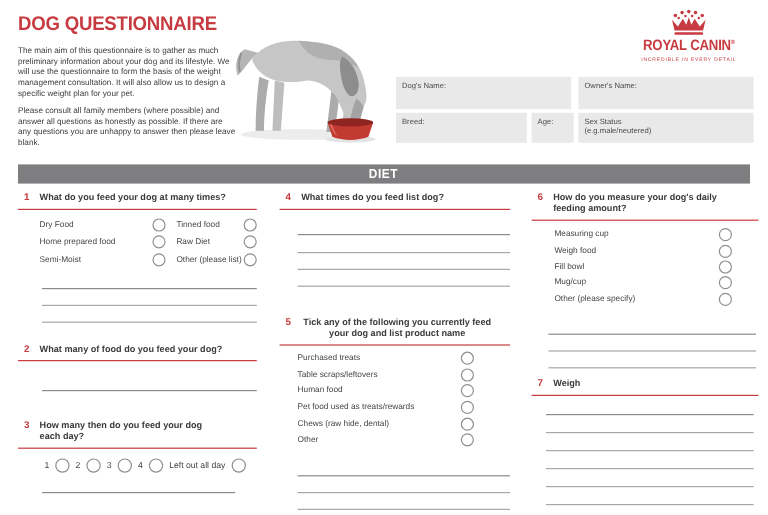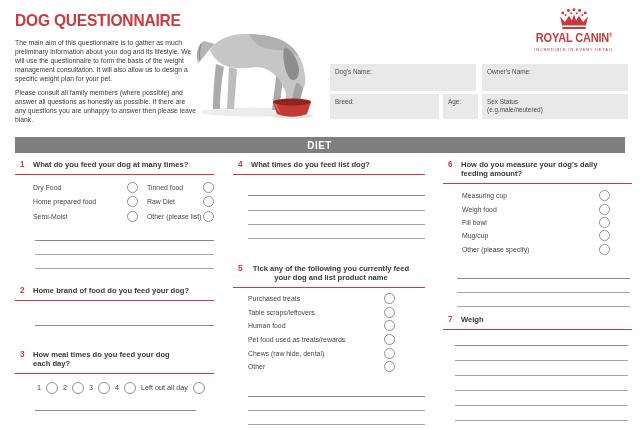--- a/index.html
+++ b/index.html
@@ -218,31 +218,31 @@
   <div class="write-lines">
     <div class="write-line"></div>
     <div class="write-line"></div>
     <div class="write-line"></div>
   </div>
 </div>
 
 <div class="q q2" style="left:15px; top:284px; width:199px;">
   <div class="q-head">
     <span class="q-num">2</span>
-    <span class="q-text">Home brand of food do you feed your dog?</span>
+    <span class="q-text">What many of food do you feed your dog?</span>
   </div>
   <div class="write-lines">
     <div class="write-line"></div>
   </div>
 </div>
 
 <div class="q q3" style="left:15px; top:348px; width:199px;">
   <div class="q-head">
     <span class="q-num">3</span>
-    <span class="q-text" style="width:150px;">How meal times do you feed your dog each day?</span>
+    <span class="q-text" style="width:150px;">How many then do you feed your dog each day?</span>
   </div>
   <div class="q3-row">
     <span class="opt-label">1</span>
       <span class="circle"></span>
     <span class="opt-label">2</span>
       <span class="circle"></span>
     <span class="opt-label">3</span>
       <span class="circle"></span>
     <span class="opt-label">4</span>
       <span class="circle"></span>

